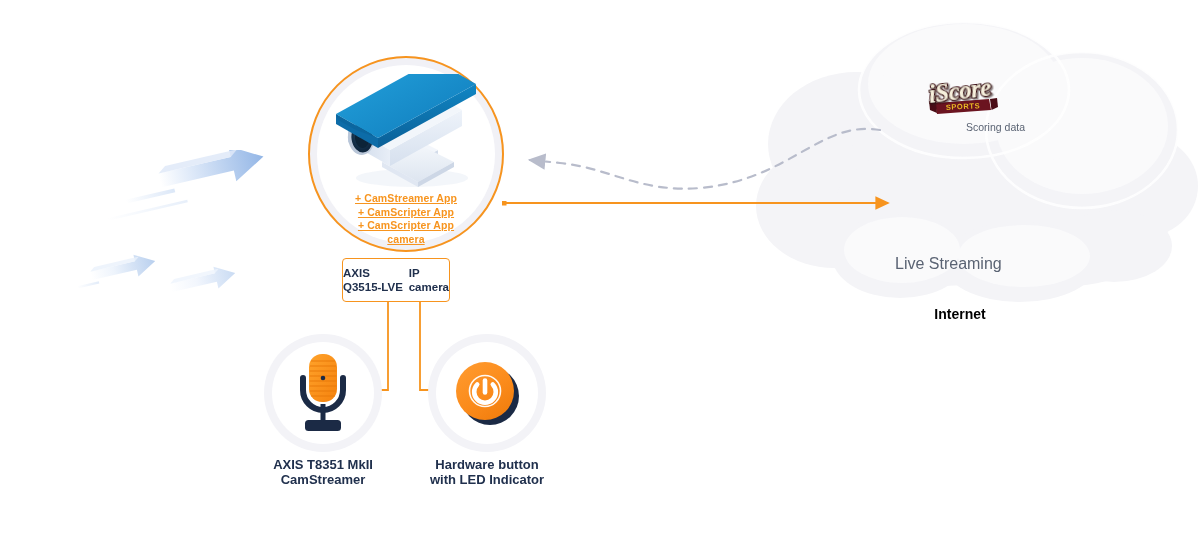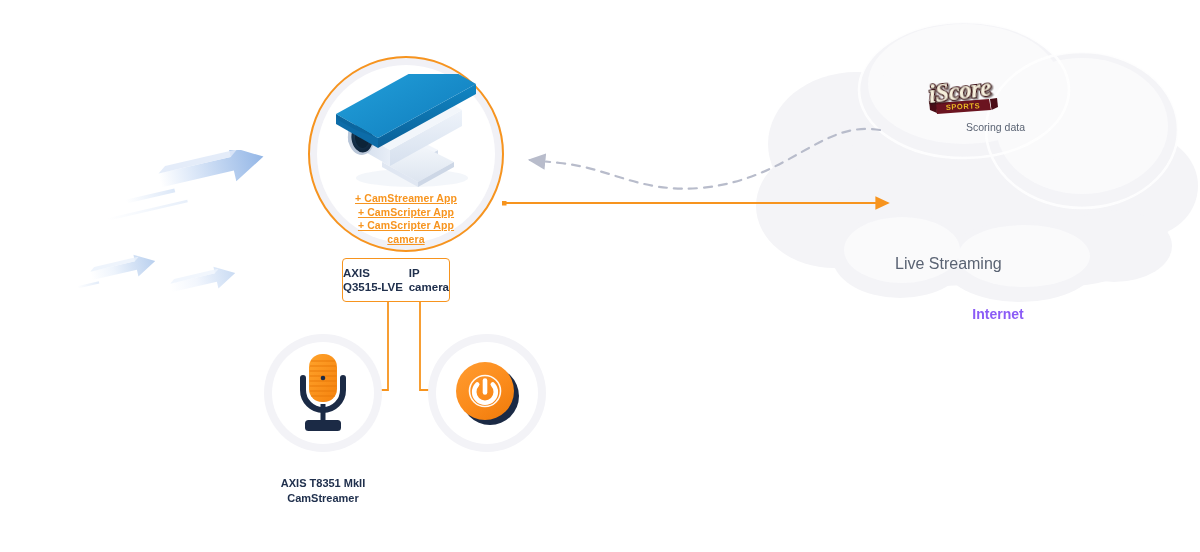--- a/index.html
+++ b/index.html
@@ -86,45 +86,44 @@
   #btn-node{left:428px;top:334px;width:118px;height:118px;}
   #btn-halo-outer{left:0;top:0;width:118px;height:118px;border-radius:50%;background:#f3f3f7;}
   #btn-halo-inner{left:8px;top:8px;width:102px;height:102px;border-radius:50%;background:#ffffff;}
   #btn-art{left:20px;top:20px;width:78px;height:78px;}
 
   
   .node-caption{
     position:absolute;
     text-align:center;
     color:#20304d;
-    font-size:11px;
+    font-size:13px;
     font-weight:bold;
     line-height:14.5px;
-    margin-top:18px;
   }
   #mic-caption{left:243px;top:458px;width:160px;}
   #btn-caption{left:405px;top:458px;width:164px;}
 
   
   #cloud-wrap{left:752px;top:18px;width:448px;height:286px;}
   #cloud-svg{display:block;}
 
   #iscore-logo{left:915px;top:73px;width:90px;height:46px;}
   #scoring-caption{
     left:895px;top:121px;width:130px;
     text-align:right;color:#5a6373;font-size:10.5px;font-weight:normal;
   }
   #yt-logo{left:912px;top:180px;width:100px;height:38px;}
   #yt-caption{
     left:895px;top:219px;width:130px;
     text-align:left;color:#5a6373;font-size:16px;font-weight:normal;margin-top:36px;
   }
   #internet-label{
-    left:923px;top:306px;width:150px;
-    text-align:center;color:#8b5cf6;font-size:14px;font-weight:bold;
+    left:885px;top:306px;width:150px;
+    text-align:center;color:#000000;font-size:14px;font-weight:bold;
   }
 
   
   #lines{left:0;top:0;width:1200px;height:552px;pointer-events:none;}
   #motion{left:0;top:150px;width:300px;height:210px;}
 </style>
 </head>
 <body>
 
 <div id="stage">
@@ -372,14 +371,18 @@
           <stop offset="1" stop-color="#f07c0c"></stop>
         </linearGradient>
       </defs>
       <circle cx="42" cy="42" r="29" fill="#1b2a45"></circle>
       <circle cx="37" cy="37" r="29" fill="url(#btnG)"></circle>
       <circle cx="37" cy="37" r="15.5" fill="none" stroke="#ffffff" stroke-width="1.6" opacity=".95"></circle>
       <path d="M37,26.5 L37,38.5" stroke="#ffffff" stroke-width="4.6" stroke-linecap="round"></path>
       <path d="M29.2,30.5 A10.8,10.8 0 1 0 44.8,30.5" fill="none" stroke="#ffffff" stroke-width="4.6" stroke-linecap="round"></path>
     </svg>
   </div>
+  <div class="node-caption abs" id="btn-caption">
+    <div>Hardware button</div>
+    <div>with LED Indicator</div>
+  </div>
 
 </div>
 
 </body></html>

